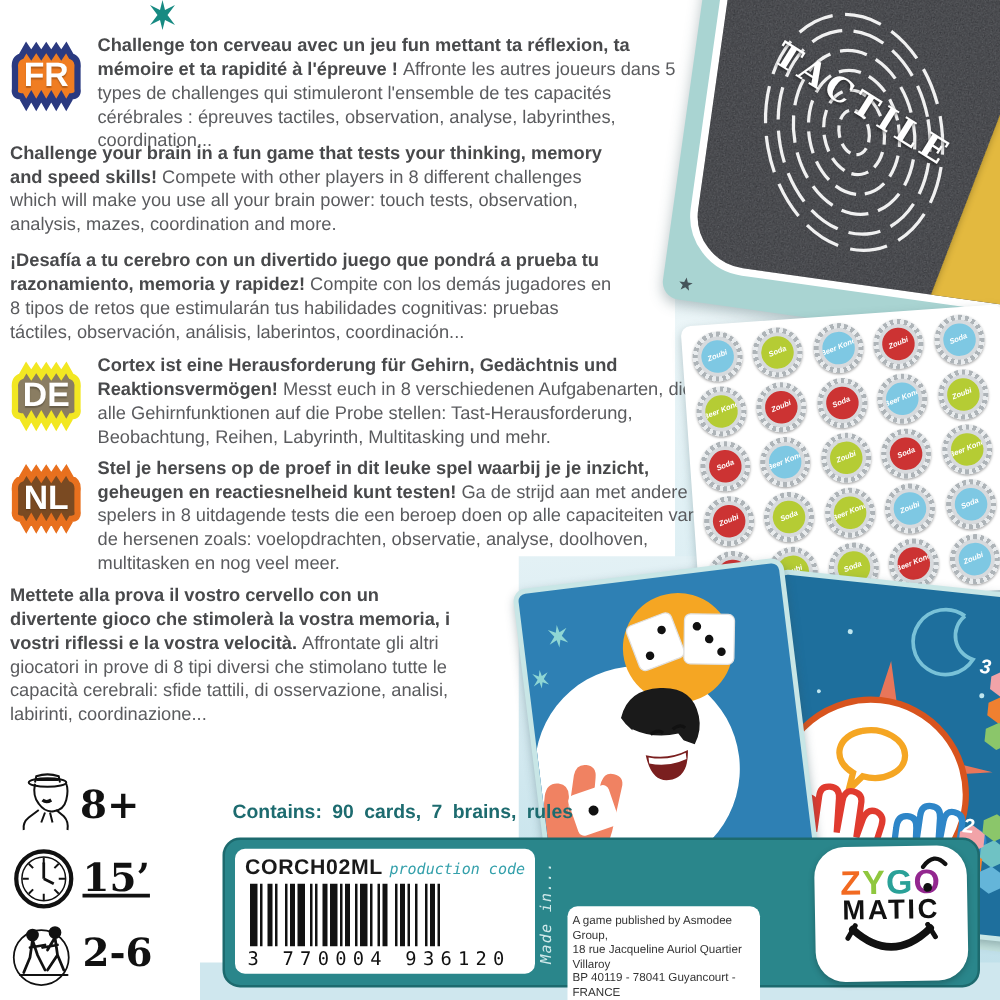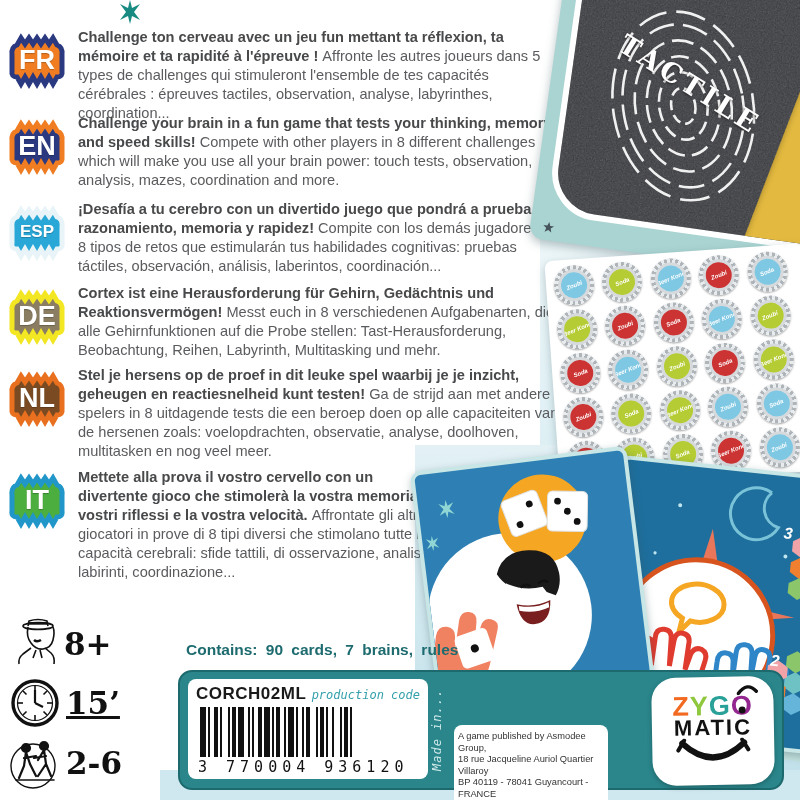--- a/index.html
+++ b/index.html
@@ -152,36 +152,24 @@
     <div class="badge">
       <svg width="58" height="64" viewBox="0 0 58 64">
           <use href="#crest" fill="#f07d22" stroke="#2b3a80" stroke-width="5"></use>
         </svg>
       <div class="code">FR</div>
     </div>
     <div class="ltext"><b>Challenge ton cerveau avec un jeu fun mettant ta réflexion, ta mémoire et ta rapidité à l'épreuve ! </b><span>Affronte les autres joueurs dans 5 types de challenges qui stimuleront l'ensemble de tes capacités cérébrales : épreuves tactiles, observation, analyse, labyrinthes, coordination...</span></div>
   </div>
 
   <div class="section" id="sec-en">
-    <div class="badge">
-      <svg width="58" height="64" viewBox="0 0 58 64">
-          <use href="#crest" fill="#2b3a80" stroke="#f07d22" stroke-width="5"></use>
-        </svg>
-      <div class="code">EN</div>
-    </div>
     <div class="ltext"><b>Challenge your brain in a fun game that tests your thinking, memory and speed skills! </b><span>Compete with other players in 8 different challenges which will make you use all your brain power: touch tests, observation, analysis, mazes, coordination and more.</span></div>
   </div>
 
   <div class="section" id="sec-es">
-    <div class="badge">
-      <svg width="58" height="64" viewBox="0 0 58 64">
-          <use href="#crest" fill="#29a8d8" stroke="#e8f4f8" stroke-width="5"></use>
-        </svg>
-      <div class="code" style="font-size:17px">ESP</div>
-    </div>
     <div class="ltext"><b>¡Desafía a tu cerebro con un divertido juego que pondrá a prueba tu razonamiento, memoria y rapidez! </b><span>Compite con los demás jugadores en 8 tipos de retos que estimularán tus habilidades cognitivas: pruebas táctiles, observación, análisis, laberintos, coordinación...</span></div>
   </div>
 
   <div class="section" id="sec-de">
     <div class="badge">
       <svg width="58" height="64" viewBox="0 0 58 64">
           <use href="#crest" fill="#8a7d62" stroke="#f2e722" stroke-width="5"></use>
         </svg>
       <div class="code">DE</div>
     </div>
@@ -192,26 +180,20 @@
     <div class="badge">
       <svg width="58" height="64" viewBox="0 0 58 64">
           <use href="#crest" fill="#7a4a22" stroke="#e8701e" stroke-width="5"></use>
         </svg>
       <div class="code">NL</div>
     </div>
     <div class="ltext"><b>Stel je hersens op de proef in dit leuke spel waarbij je je inzicht, geheugen en reactiesnelheid kunt testen! </b><span>Ga de strijd aan met andere spelers in 8 uitdagende tests die een beroep doen op alle capaciteiten van de hersenen zoals: voelopdrachten, observatie, analyse, doolhoven, multitasken en nog veel meer.</span></div>
   </div>
 
   <div class="section" id="sec-it">
-    <div class="badge">
-      <svg width="58" height="64" viewBox="0 0 58 64">
-          <use href="#crest" fill="#4cae3f" stroke="#2196c9" stroke-width="5"></use>
-        </svg>
-      <div class="code">IT</div>
-    </div>
     <div class="ltext"><b>Mettete alla prova il vostro cervello con un divertente gioco che stimolerà la vostra memoria, i vostri riflessi e la vostra velocità. </b><span>Affrontate gli altri giocatori in prove di 8 tipi diversi che stimolano tutte le capacità cerebrali: sfide tattili, di osservazione, analisi, labirinti, coordinazione...</span></div>
   </div>
 
   <div id="tactile">
     <div class="photo">
       <svg class="noise" width="272" height="262">
         <filter id="grain">
             <feTurbulence type="fractalNoise" baseFrequency="0.9" numOctaves="2"></feTurbulence>
           <feColorMatrix type="matrix" values="0 0 0 0 0.35, 0 0 0 0 0.36, 0 0 0 0 0.38, 0 0 0 0.55 0"></feColorMatrix>
           </filter>

